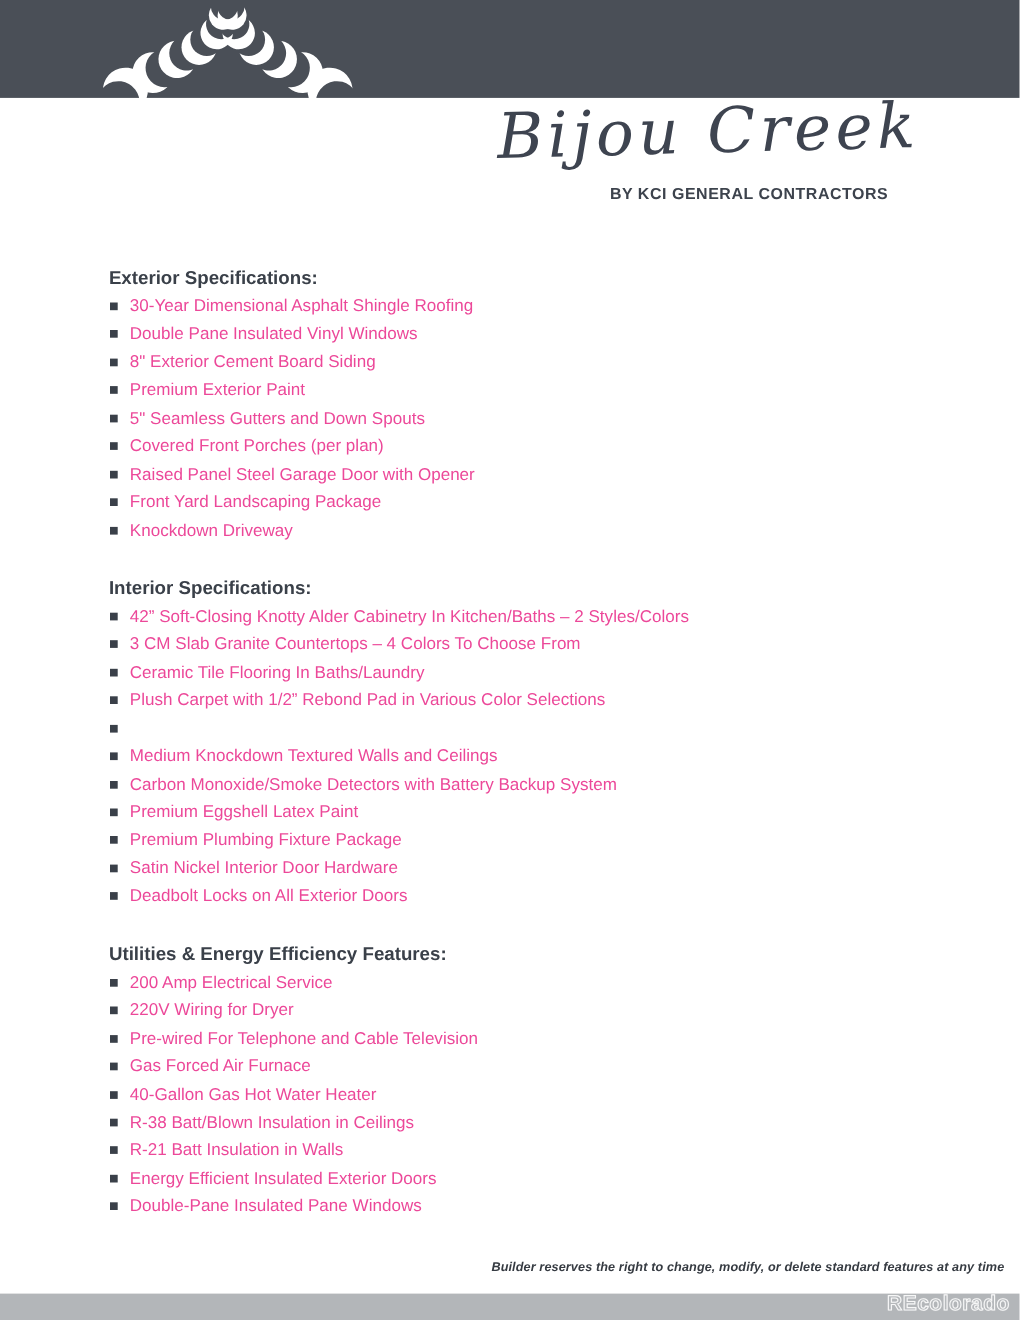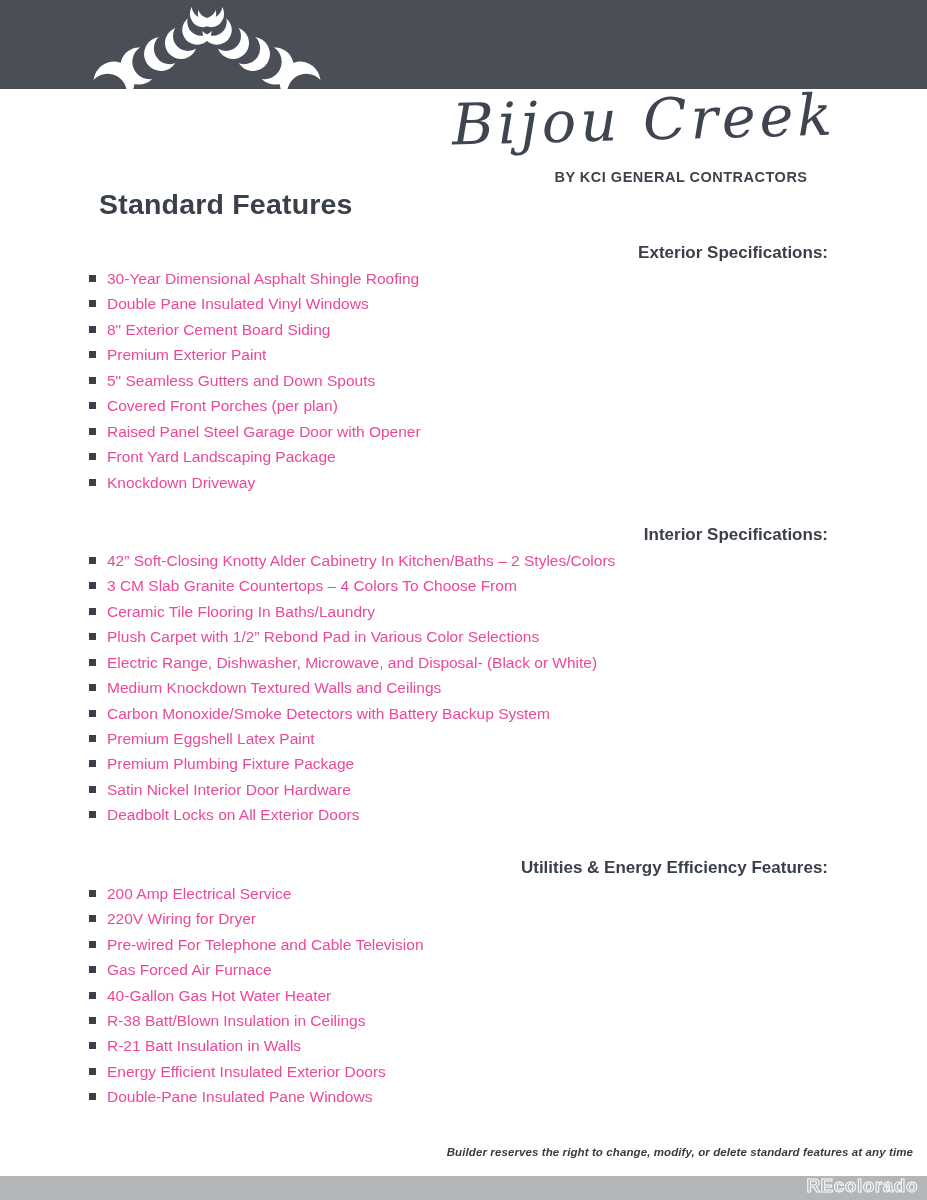--- a/index.html
+++ b/index.html
@@ -17,21 +17,21 @@
     transform:rotate(-1.5deg);
   }
   .tagline{
     position:absolute;left:481px;top:167px;width:400px;text-align:center;
     font-weight:bold;font-size:14.5px;line-height:20.5px;color:#3d434d;letter-spacing:.5px;
   }
   .doc-title{
     position:absolute;left:99px;top:188px;
     font-size:28.5px;font-weight:bold;color:#3a4049;letter-spacing:.2px;
   }
-  .sections{position:absolute;left:88px;top:241px;width:740px;text-align:right;}
+  .sections{position:absolute;left:99px;top:241px;width:740px;}
   .section{margin:0 0 26px 0;}
   .sec-heading{font-size:17px;font-weight:bold;color:#3a4049;line-height:24px;margin-bottom:3px;}
   .item{display:flex;align-items:flex-start;height:25.45px;font-size:15.5px;color:#ec4899;}
   .bullet{width:7px;height:7px;background:#3a4049;margin:7px 11px 0 1px;flex:none;}
   .item-text{line-height:22px;white-space:nowrap;}
   .disclaimer{
     position:absolute;right:14px;top:1146px;
     font-size:11.5px;font-style:italic;font-weight:bold;color:#363b42;letter-spacing:.1px;
   }
   .wband{position:absolute;left:0;top:1176px;width:927px;height:24px;background:#b3b6b9;}
@@ -70,21 +70,20 @@
     <use href="#halfL"></use>
     <use href="#halfL" transform="translate(240,0) scale(-1,1)"></use>
   </svg>
 
   <div class="brand-name">Bijou Creek</div>
 
   <div class="tagline">
     <div>BY KCI GENERAL CONTRACTORS</div>
   </div>
 
-  <div class="doc-title">Standard Features</div>
 
   <div class="sections">
       <div class="section">
         <div class="sec-heading">Exterior Specifications:</div>
         <div class="item">
           <span class="bullet"></span>
           <span class="item-text">30-Year Dimensional Asphalt Shingle Roofing</span>
         </div>
         <div class="item">
           <span class="bullet"></span>
@@ -132,21 +131,20 @@
         <div class="item">
           <span class="bullet"></span>
           <span class="item-text">Ceramic Tile Flooring In Baths/Laundry</span>
         </div>
         <div class="item">
           <span class="bullet"></span>
           <span class="item-text">Plush Carpet with 1/2” Rebond Pad in Various Color Selections</span>
         </div>
         <div class="item">
           <span class="bullet"></span>
-          <span class="item-text">Electric Range, Dishwasher, Microwave, and Disposal- (Black or White)</span>
         </div>
         <div class="item">
           <span class="bullet"></span>
           <span class="item-text">Medium Knockdown Textured Walls and Ceilings</span>
         </div>
         <div class="item">
           <span class="bullet"></span>
           <span class="item-text">Carbon Monoxide/Smoke Detectors with Battery Backup System</span>
         </div>
         <div class="item">

